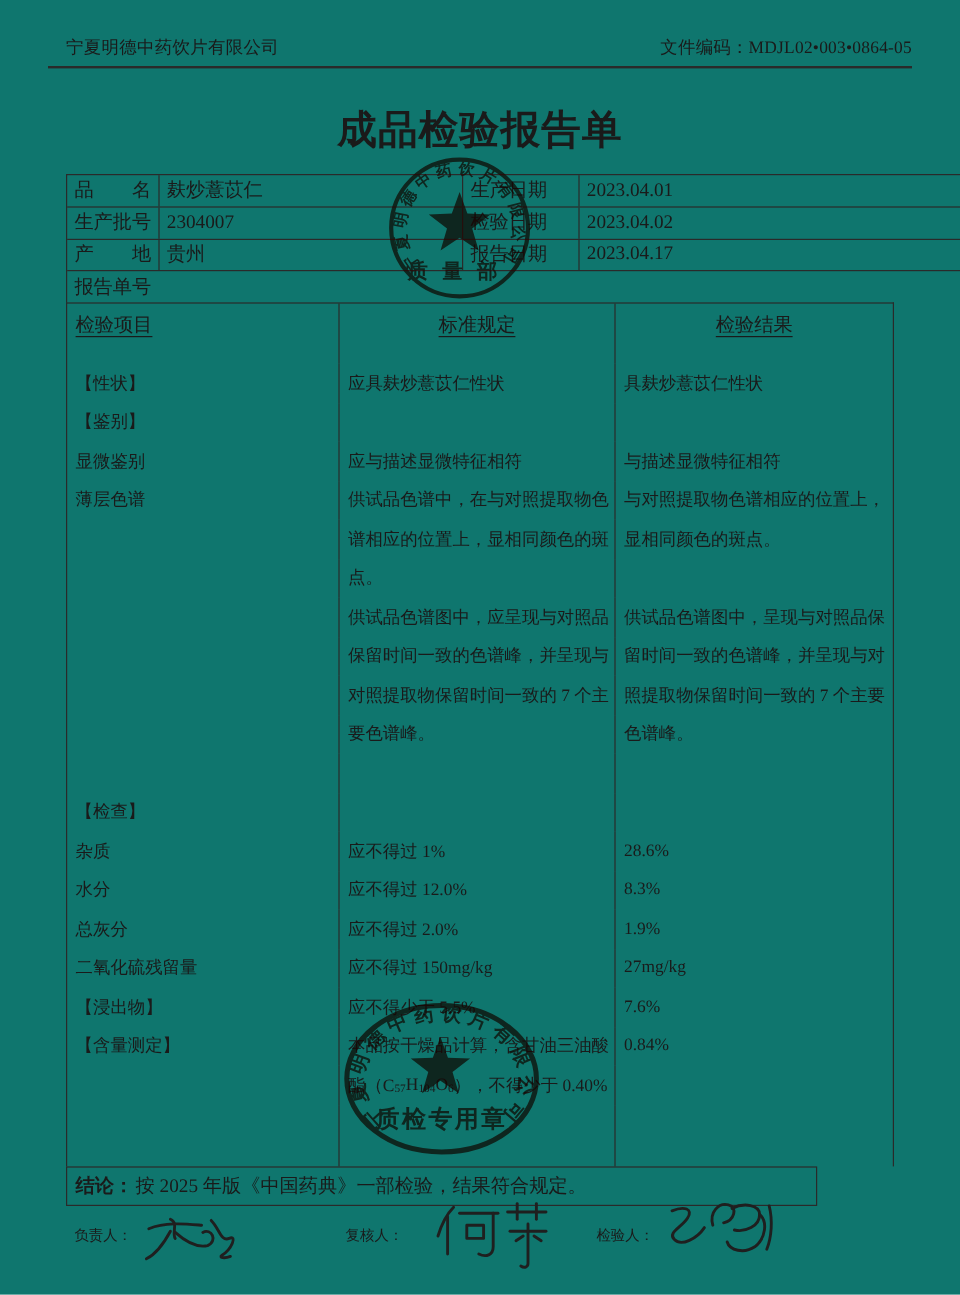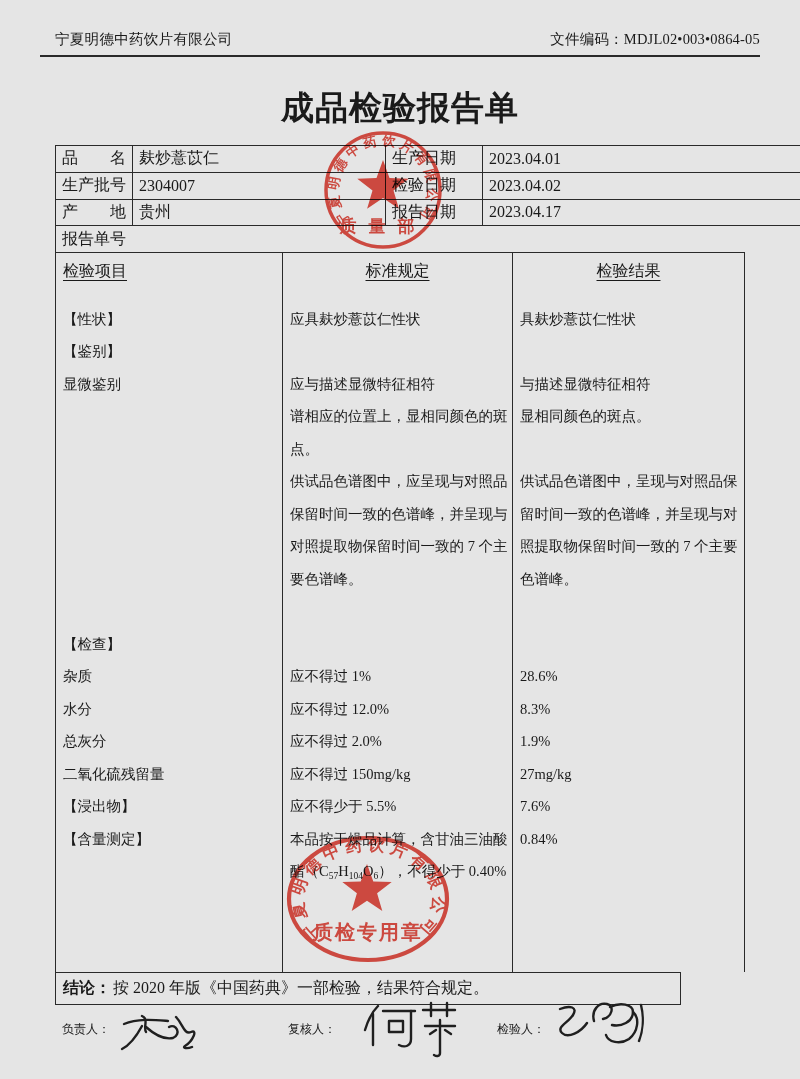--- a/index.html
+++ b/index.html
@@ -1,17 +1,17 @@
 <!DOCTYPE html>
 <html><head>
 <meta charset="utf-8">
 <style>
   html,body{margin:0;padding:0;background:#ffffff;}
   .page{
-    position:relative;width:800px;height:1079px;background:#e5e5e5;overflow:hidden;
+    position:relative;width:800px;height:1079px;background:#0f766e;overflow:hidden;
     font-family:"Liberation Serif","DejaVu Serif",serif;color:#1a1a1a;
   }
   
   .doc-header{
     position:absolute;left:40px;top:27px;width:720px;height:30px;
     display:flex;justify-content:space-between;align-items:flex-end;
     border-bottom:2px solid #2a2a2a;box-sizing:border-box;
     font-size:14.5px;padding-bottom:6px;
   }
   .doc-header .company{padding-left:15px;letter-spacing:0.3px;}
@@ -128,20 +128,25 @@
           <div class="mt-cell c1">【鉴别】</div>
           <div class="mt-cell c2"></div>
           <div class="mt-cell c3"></div>
         </div>
         <div class="mt-row">
           <div class="mt-cell c1">显微鉴别</div>
           <div class="mt-cell c2">应与描述显微特征相符</div>
           <div class="mt-cell c3">与描述显微特征相符</div>
         </div>
         <div class="mt-row">
+          <div class="mt-cell c1">薄层色谱</div>
+          <div class="mt-cell c2">供试品色谱中，在与对照提取物色</div>
+          <div class="mt-cell c3">与对照提取物色谱相应的位置上，</div>
+        </div>
+        <div class="mt-row">
           <div class="mt-cell c1"></div>
           <div class="mt-cell c2">谱相应的位置上，显相同颜色的斑</div>
           <div class="mt-cell c3">显相同颜色的斑点。</div>
         </div>
         <div class="mt-row">
           <div class="mt-cell c1"></div>
           <div class="mt-cell c2">点。</div>
           <div class="mt-cell c3"></div>
         </div>
         <div class="mt-row">
@@ -220,21 +225,21 @@
       </div>
     <div class="mt-filler">
       <div class="mt-cell c1"></div>
       <div class="mt-cell c2"></div>
       <div class="mt-cell c3"></div>
     </div>
   </div>
 
   <div class="conclusion">
     <span class="lab">结论：</span>
-    <span>按 2020 年版《中国药典》一部检验，结果符合规定。</span>
+    <span>按 2025 年版《中国药典》一部检验，结果符合规定。</span>
   </div>
 
   <span class="sig-label s1">负责人：</span>
   <span class="sig-label s2">复核人：</span>
   <span class="sig-label s3">检验人：</span>
 
   <svg class="sig-svg" style="left:112px;top:1002px" width="110" height="60" viewBox="0 0 110 60">
     <path d="M30,14 C37,17 31,25 34,30"></path>
     <path d="M12,22 C26,16 44,18 56,19"></path>
     <path d="M30,24 C23,37 16,44 10,47"></path>

